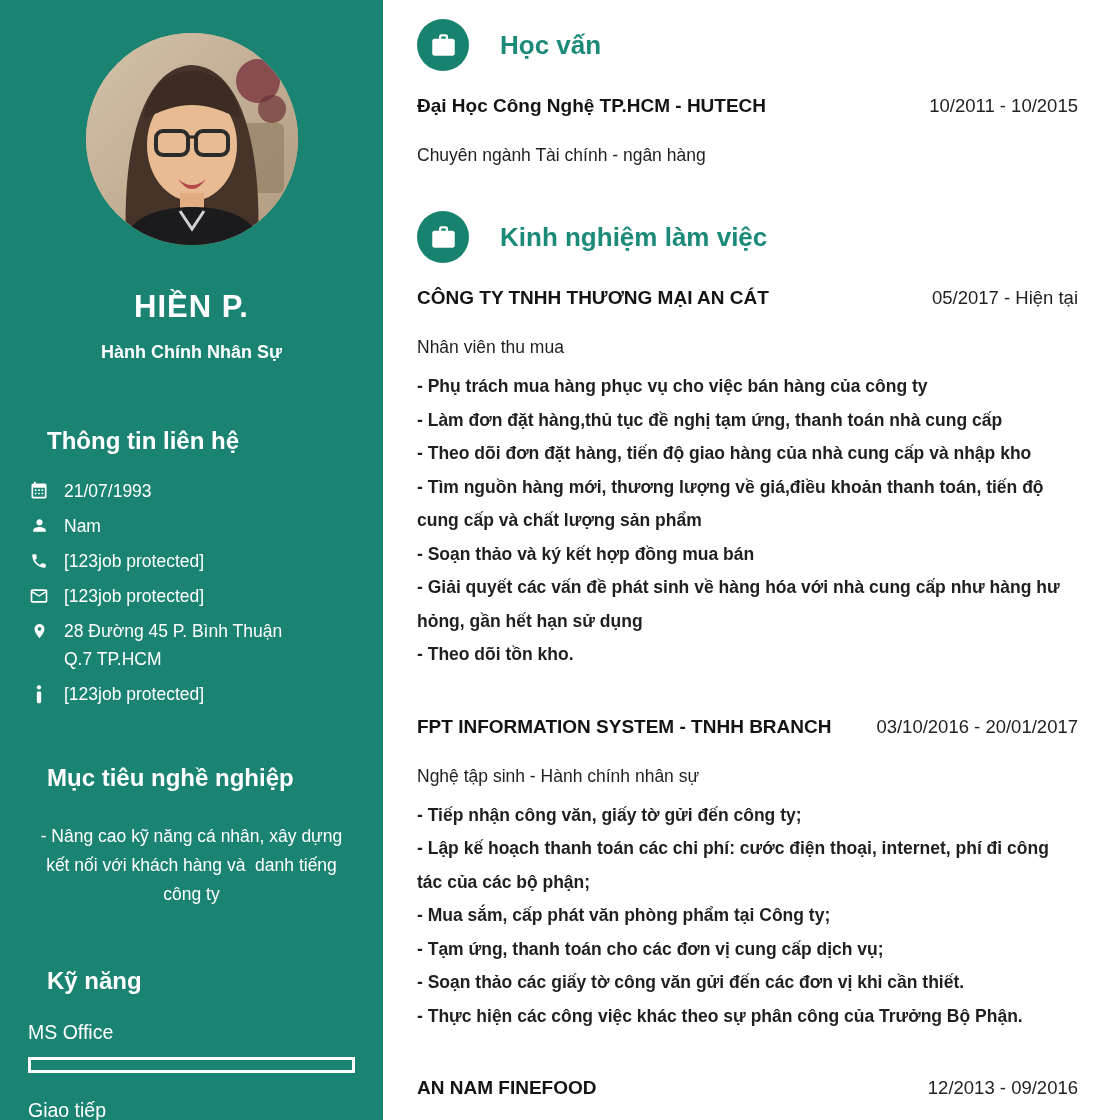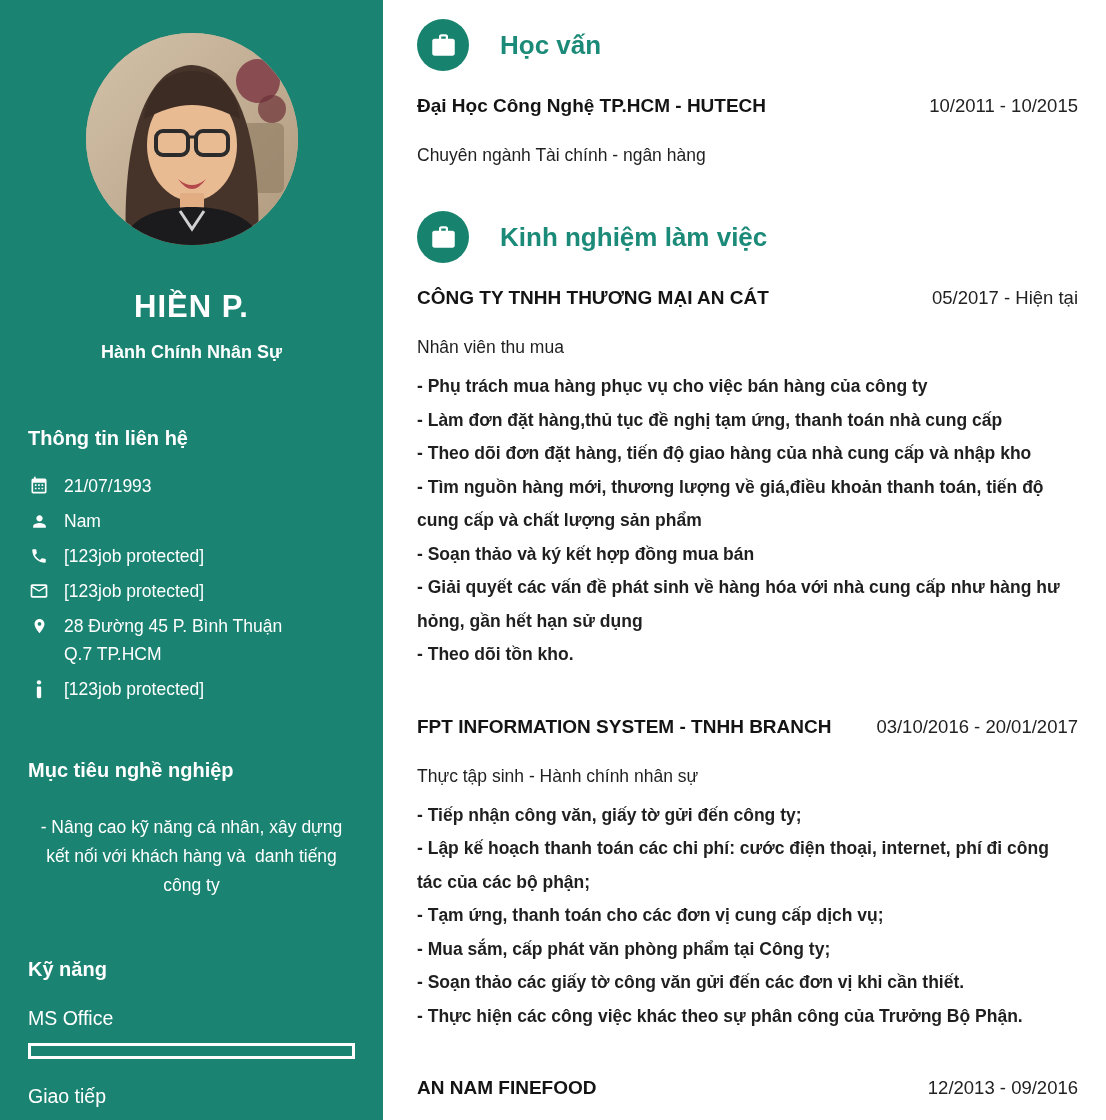--- a/index.html
+++ b/index.html
@@ -35,23 +35,24 @@
     letter-spacing: 1px;
   }
   .subtitle {
     margin-top: 17px;
     text-align: center;
     font-size: 18px;
     font-weight: bold;
   }
   .side-section { padding: 0 28px; }
   .side-heading {
-    font-size: 20px;
+    font-size: 24px;
     font-weight: bold;
     line-height: 1.15;
+    margin-left: 19px;
   }
   .contact-section { margin-top: 64px; }
   .contact-list { margin-top: 22px; }
   .contact-row {
     display: flex;
     align-items: flex-start;
     margin-bottom: 7px;
     line-height: 28px;
     font-size: 17.5px;
   }
@@ -305,26 +306,26 @@
         <div class="bullet">- Giải quyết các vấn đề phát sinh về hàng hóa với nhà cung cấp như hàng hư hỏng, gần hết hạn sử dụng</div>
         <div class="bullet">- Theo dõi tồn kho.</div>
       </div>
     </div>
 
     <div class="entry">
       <div class="entry-header">
         <span class="org">FPT INFORMATION SYSTEM - TNHH BRANCH</span>
         <span class="dates">03/10/2016 - 20/01/2017</span>
       </div>
-      <div class="role">Thực tập sinh - Hành chính nhân sự</div>
+      <div class="role">Nghệ tập sinh - Hành chính nhân sự</div>
       <div class="bullets">
         <div class="bullet">- Tiếp nhận công văn, giấy tờ gửi đến công ty;</div>
         <div class="bullet">- Lập kế hoạch thanh toán các chi phí: cước điện thoại, internet, phí đi công tác của các bộ phận;</div>
+        <div class="bullet">- Mua sắm, cấp phát văn phòng phẩm tại Công ty;</div>
         <div class="bullet">- Tạm ứng, thanh toán cho các đơn vị cung cấp dịch vụ;</div>
-        <div class="bullet">- Mua sắm, cấp phát văn phòng phẩm tại Công ty;</div>
         <div class="bullet">- Soạn thảo các giấy tờ công văn gửi đến các đơn vị khi cần thiết.</div>
         <div class="bullet">- Thực hiện các công việc khác theo sự phân công của Trưởng Bộ Phận.</div>
       </div>
     </div>
 
     <div class="entry">
       <div class="entry-header">
         <span class="org">AN NAM FINEFOOD</span>
         <span class="dates">12/2013 - 09/2016</span>
       </div>

